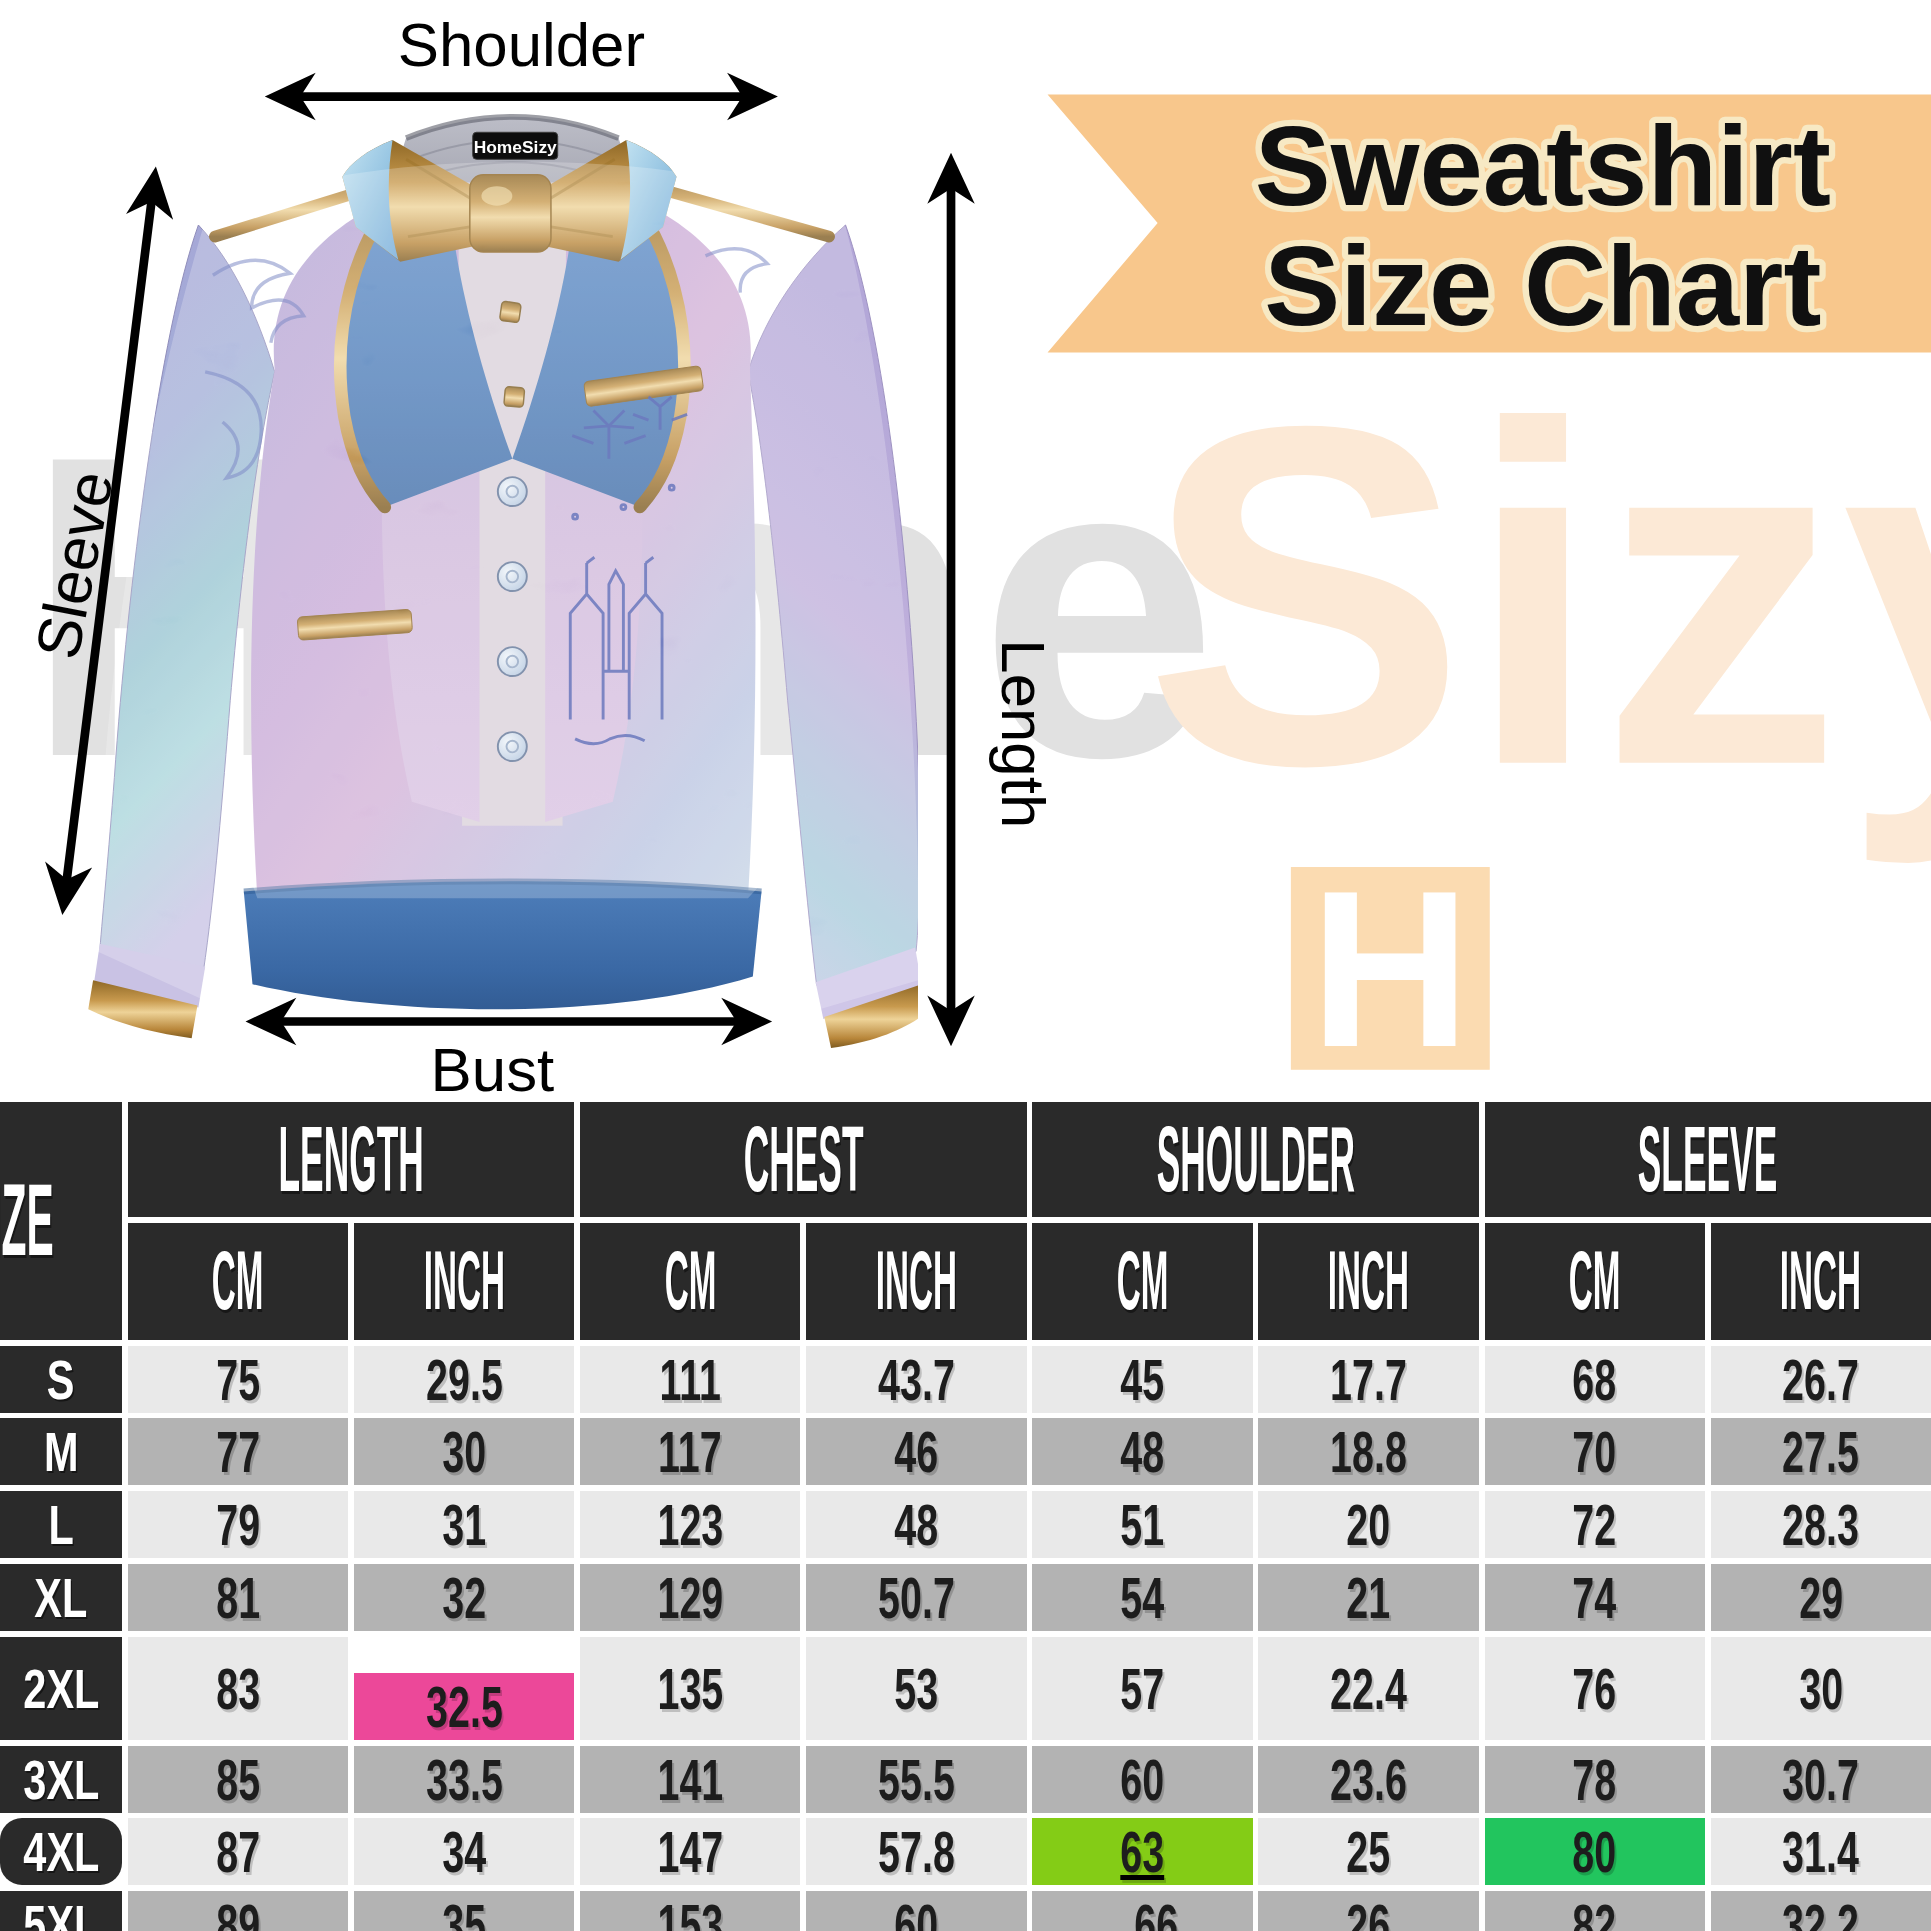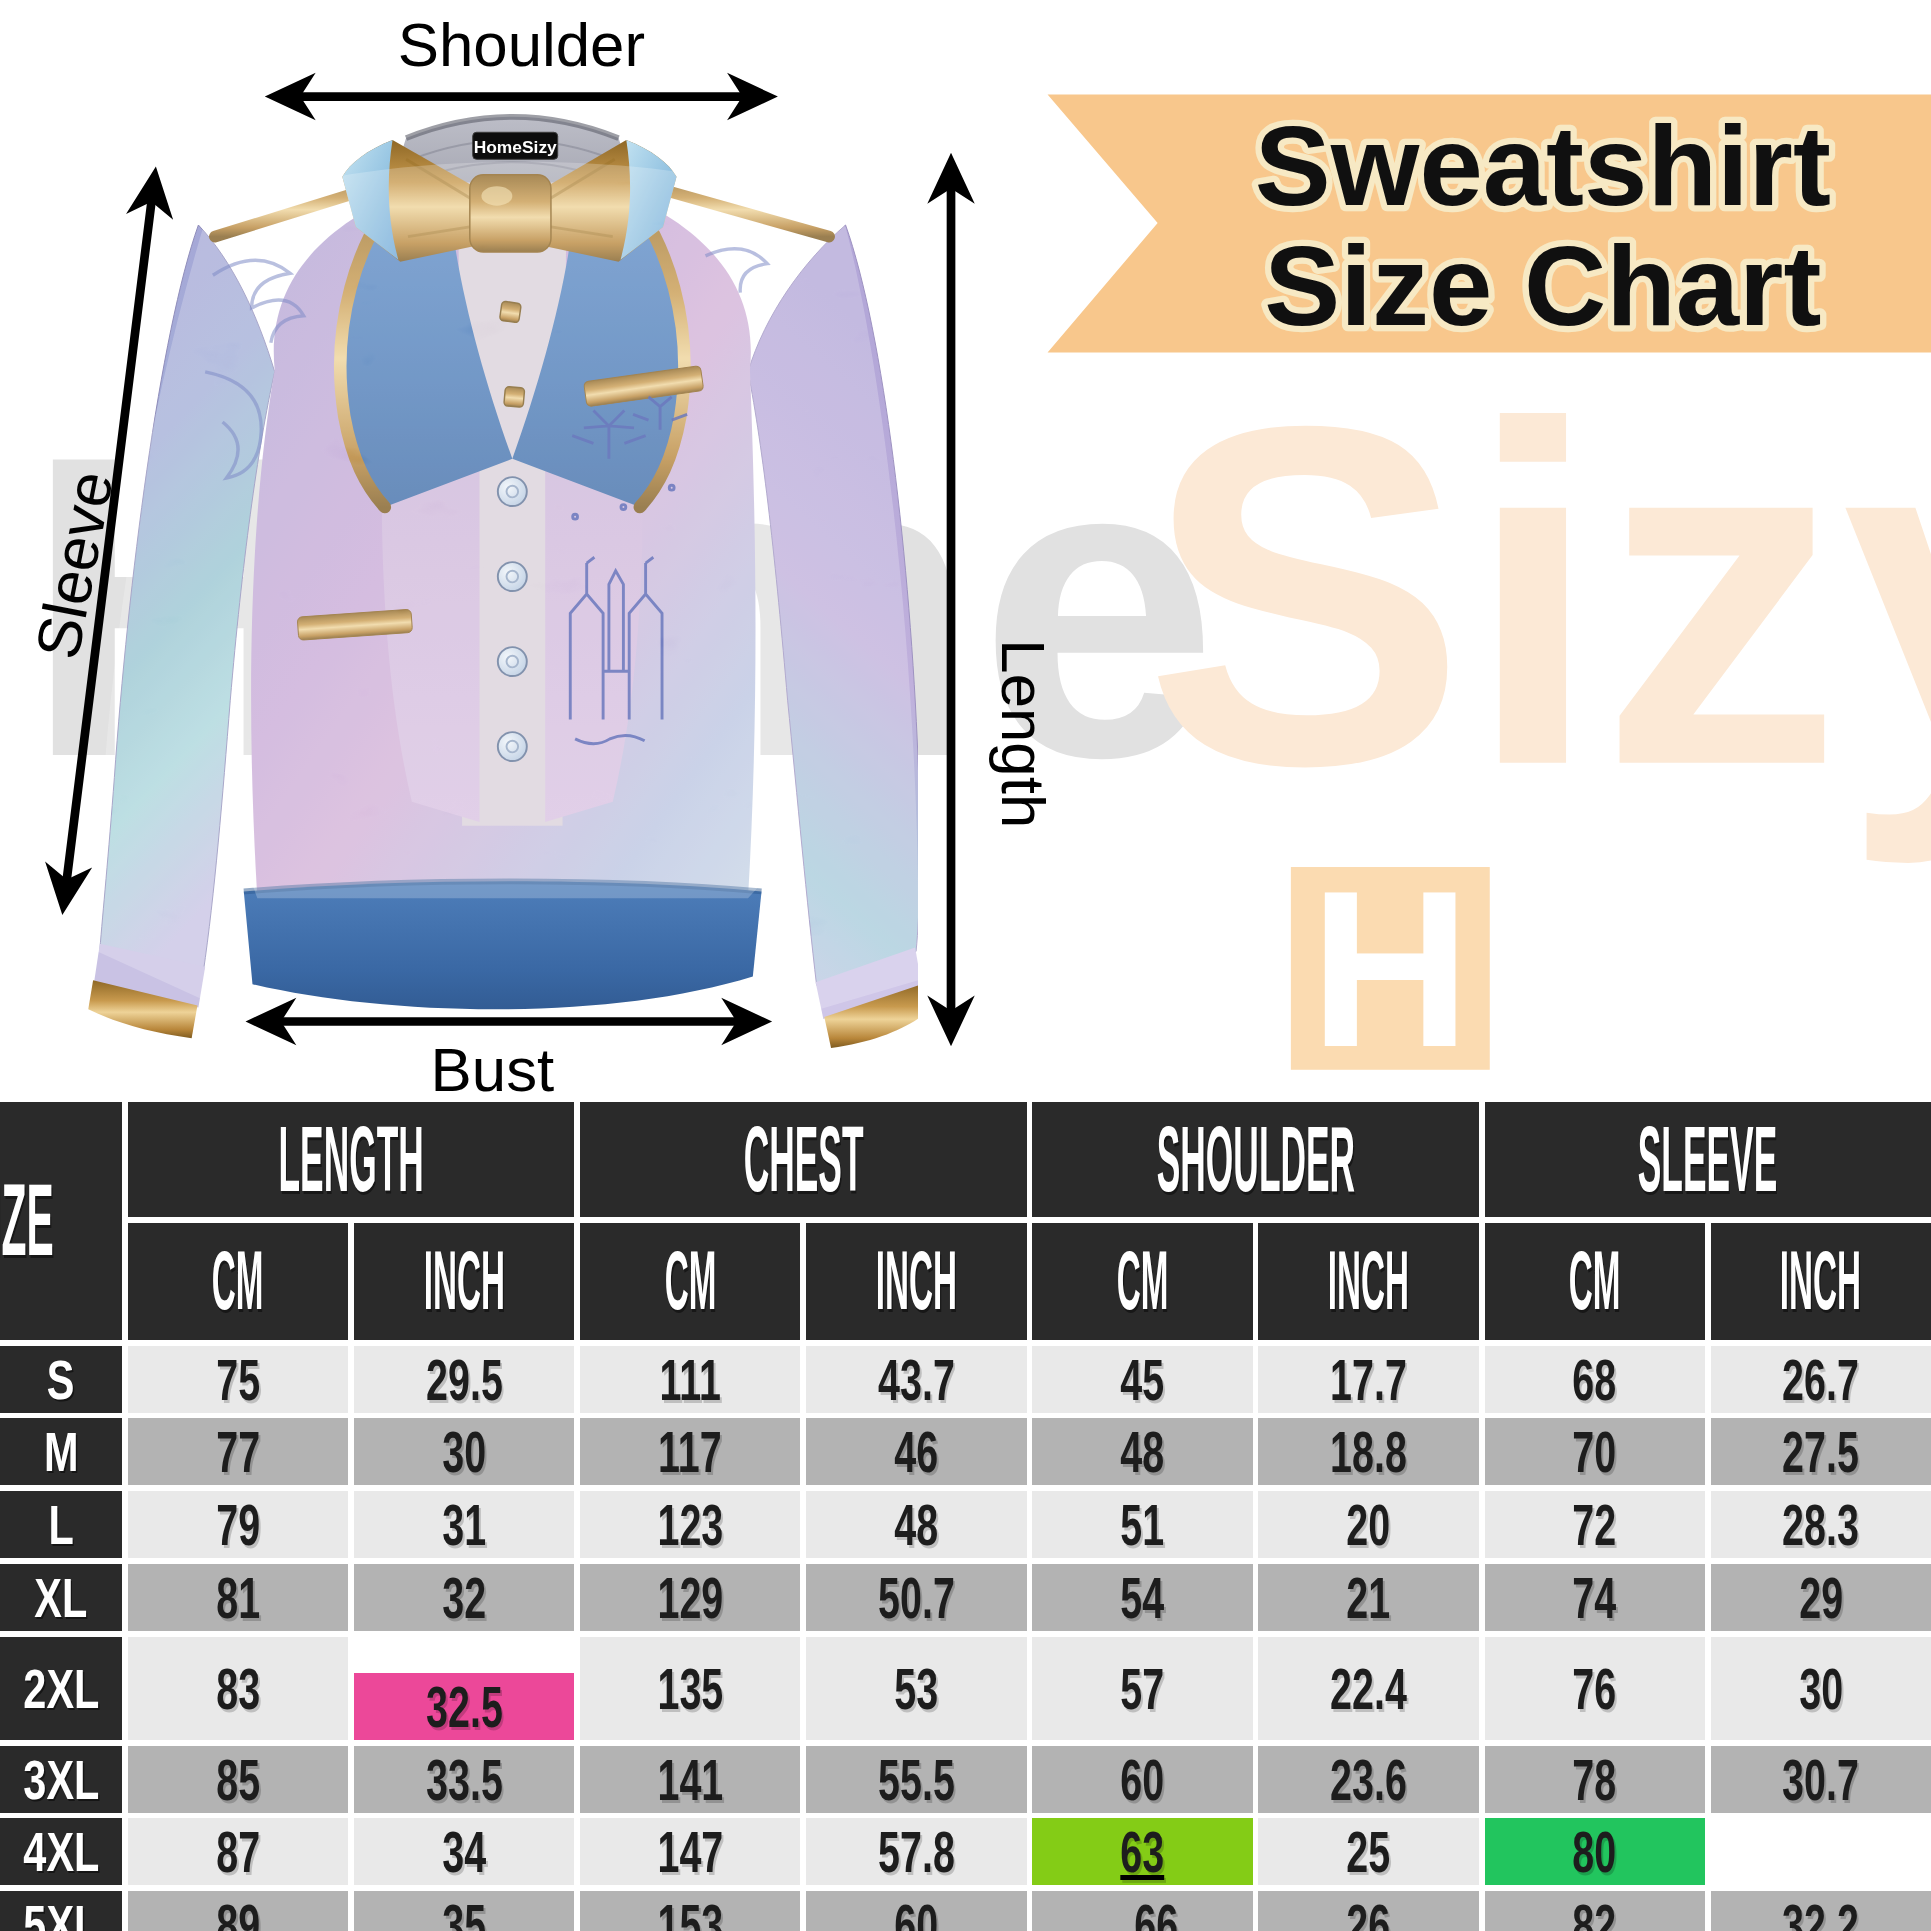--- a/index.html
+++ b/index.html
@@ -411,21 +411,21 @@
       </div>
       <div class="cell" style="grid-area: 8 / 7; background: rgb(179, 179, 179);">
         <span class="val" style="color: rgb(29, 29, 29);">23.6</span>
       </div>
       <div class="cell" style="grid-area: 8 / 8; background: rgb(179, 179, 179);">
         <span class="val" style="color: rgb(29, 29, 29);">78</span>
       </div>
       <div class="cell" style="grid-area: 8 / 9; background: rgb(179, 179, 179);">
         <span class="val" style="color: rgb(29, 29, 29);">30.7</span>
       </div>
-      <div class="cell" style="grid-area: 9 / 1; background: rgb(42, 42, 42);">
+      <div class="cell" style="grid-area: 9 / 1; background: rgb(42, 42, 42); border-radius: 22px;">
         <span class="szl" style="color: rgb(255, 255, 255);">4XL</span>
       </div>
       <div class="cell" style="grid-area: 9 / 2; background: rgb(233, 233, 233);">
         <span class="val" style="color: rgb(29, 29, 29);">87</span>
       </div>
       <div class="cell" style="grid-area: 9 / 3; background: rgb(233, 233, 233);">
         <span class="val" style="color: rgb(29, 29, 29);">34</span>
       </div>
       <div class="cell" style="grid-area: 9 / 4; background: rgb(233, 233, 233);">
         <span class="val" style="color: rgb(29, 29, 29);">147</span>
@@ -435,20 +435,23 @@
       </div>
       <div class="cell" style="grid-area: 9 / 6; background: #84cc16; text-decoration: underline;">
         <span class="val" style="color: rgb(29, 29, 29);">63</span>
       </div>
       <div class="cell" style="grid-area: 9 / 7; background: rgb(233, 233, 233);">
         <span class="val" style="color: rgb(29, 29, 29);">25</span>
       </div>
       <div class="cell" style="grid-area: 9 / 8; background: #22c55e;">
         <span class="val" style="color: rgb(29, 29, 29);">80</span>
       </div>
+      <div class="cell" style="grid-area: 9 / 9; background: rgb(233, 233, 233);">
+        <span class="val" style="color: rgb(29, 29, 29);">31.4</span>
+      </div>
       <div class="cell" style="grid-area: 10 / 1; background: rgb(42, 42, 42);">
         <span class="szl" style="color: rgb(255, 255, 255);">5XL</span>
       </div>
       <div class="cell" style="grid-area: 10 / 2; background: rgb(179, 179, 179);">
         <span class="val" style="color: rgb(29, 29, 29);">89</span>
       </div>
       <div class="cell" style="grid-area: 10 / 3; background: rgb(179, 179, 179);">
         <span class="val" style="color: rgb(29, 29, 29);">35</span>
       </div>
       <div class="cell" style="grid-area: 10 / 4; background: rgb(179, 179, 179);">

